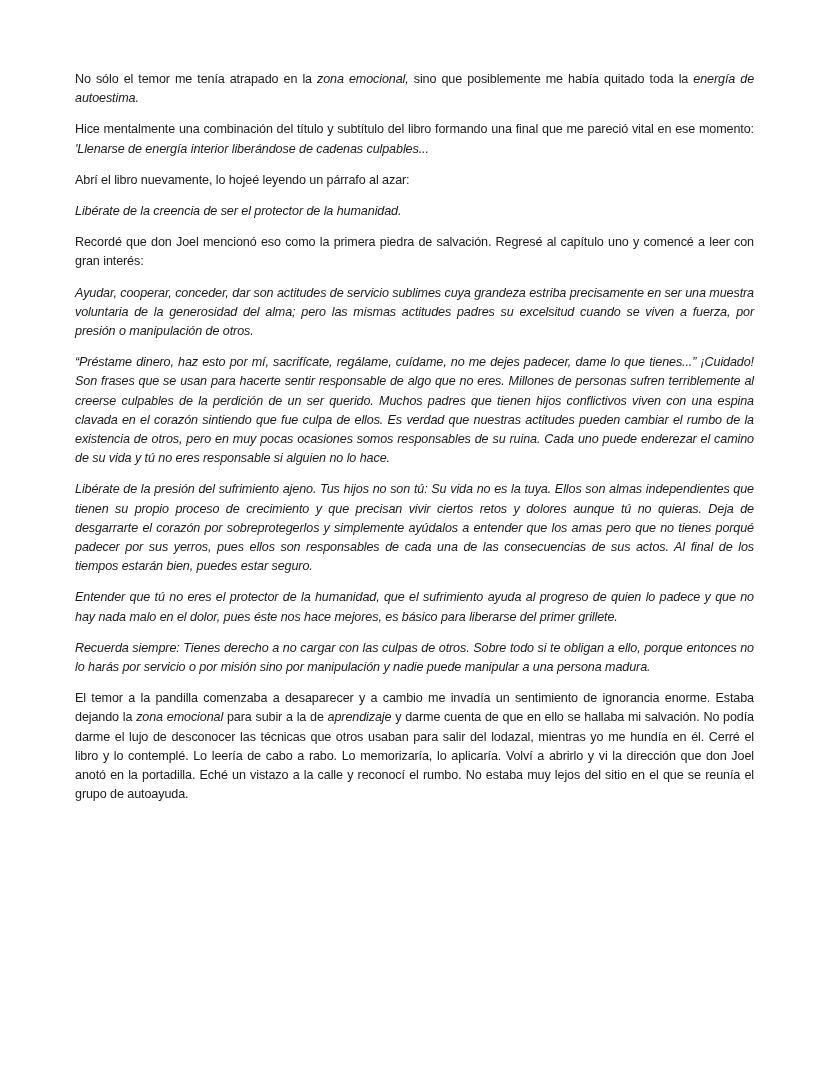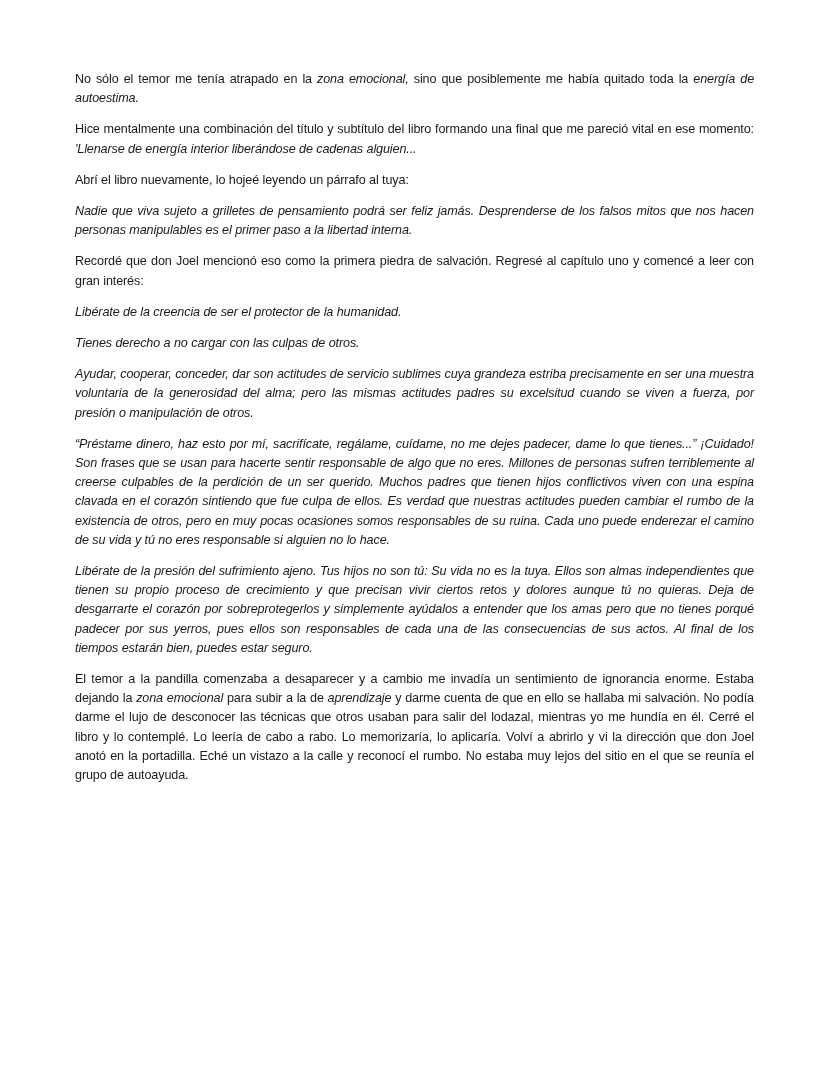--- a/index.html
+++ b/index.html
@@ -46,24 +46,24 @@
   em {
     font-style: italic;
   }
 </style>
 </head>
 <body>
 
 <div class="page">
   <div class="text-column" id="text-column">
       <p class="para"><span>No sólo el temor me tenía atrapado en la </span><em>zona emocional,</em><span> sino que posiblemente me había quitado toda la </span><em>energía de autoestima.</em></p>
-      <p class="para"><span>Hice mentalmente una combinación del título y subtítulo del libro formando una final que me pareció vital en ese momento: </span><em>'Llenarse de energía interior liberándose de cadenas alguien...</em></p>
-      <p class="para">Abrí el libro nuevamente, lo hojeé leyendo un párrafo al tuya:</p>
-      <p class="para italic">Nadie que viva sujeto a grilletes de pensamiento podrá ser feliz jamás. Desprenderse de los falsos mitos que nos hacen personas manipulables es el primer paso a la libertad interna.</p>
+      <p class="para"><span>Hice mentalmente una combinación del título y subtítulo del libro formando una final que me pareció vital en ese momento: </span><em>'Llenarse de energía interior liberándose de cadenas culpables...</em></p>
+      <p class="para">Abrí el libro nuevamente, lo hojeé leyendo un párrafo al azar:</p>
+      <p class="para italic">Libérate de la creencia de ser el protector de la humanidad.</p>
       <p class="para">Recordé que don Joel mencionó eso como la primera piedra de salvación. Regresé al capítulo uno y comencé a leer con gran interés:</p>
-      <p class="para italic">Libérate de la creencia de ser el protector de la humanidad.</p>
-      <p class="para italic">Tienes derecho a no cargar con las culpas de otros.</p>
       <p class="para italic">Ayudar, cooperar, conceder, dar son actitudes de servicio sublimes cuya grandeza estriba precisamente en ser una muestra voluntaria de la generosidad del alma; pero las mismas actitudes padres su excelsitud cuando se viven a fuerza, por presión o manipulación de otros.</p>
       <p class="para italic">“Préstame dinero, haz esto por mí, sacrifícate, regálame, cuídame, no me dejes padecer, dame lo que tienes...” ¡Cuidado! Son frases que se usan para hacerte sentir responsable de algo que no eres. Millones de personas sufren terriblemente al creerse culpables de la perdición de un ser querido. Muchos padres que tienen hijos conflictivos viven con una espina clavada en el corazón sintiendo que fue culpa de ellos. Es verdad que nuestras actitudes pueden cambiar el rumbo de la existencia de otros, pero en muy pocas ocasiones somos responsables de su ruina. Cada uno puede enderezar el camino de su vida y tú no eres responsable si alguien no lo hace.</p>
       <p class="para italic">Libérate de la presión del sufrimiento ajeno. Tus hijos no son tú: Su vida no es la tuya. Ellos son almas independientes que tienen su propio proceso de crecimiento y que precisan vivir ciertos retos y dolores aunque tú no quieras. Deja de desgarrarte el corazón por sobreprotegerlos y simplemente ayúdalos a entender que los amas pero que no tienes porqué padecer por sus yerros, pues ellos son responsables de cada una de las consecuencias de sus actos. Al final de los tiempos estarán bien, puedes estar seguro.</p>
+      <p class="para italic">Entender que tú no eres el protector de la humanidad, que el sufrimiento ayuda al progreso de quien lo padece y que no hay nada malo en el dolor, pues éste nos hace mejores, es básico para liberarse del primer grillete.</p>
+      <p class="para italic">Recuerda siempre: Tienes derecho a no cargar con las culpas de otros. Sobre todo si te obligan a ello, porque entonces no lo harás por servicio o por misión sino por manipulación y nadie puede manipular a una persona madura.</p>
       <p class="para"><span>El temor a la pandilla comenzaba a desaparecer y a cambio me invadía un sentimiento de ignorancia enorme. Estaba dejando la </span><em>zona emocional</em><span> para subir a la de </span><em>aprendizaje</em><span> y darme cuenta de que en ello se hallaba mi salvación. No podía darme el lujo de desconocer las técnicas que otros usaban para salir del lodazal, mientras yo me hundía en él. Cerré el libro y lo contemplé. Lo leería de cabo a rabo. Lo memorizaría, lo aplicaría. Volví a abrirlo y vi la dirección que don Joel anotó en la portadilla. Eché un vistazo a la calle y reconocí el rumbo. No estaba muy lejos del sitio en el que se reunía el grupo de autoayuda.</span></p>
     </div>
 </div>
 
 </body></html>

